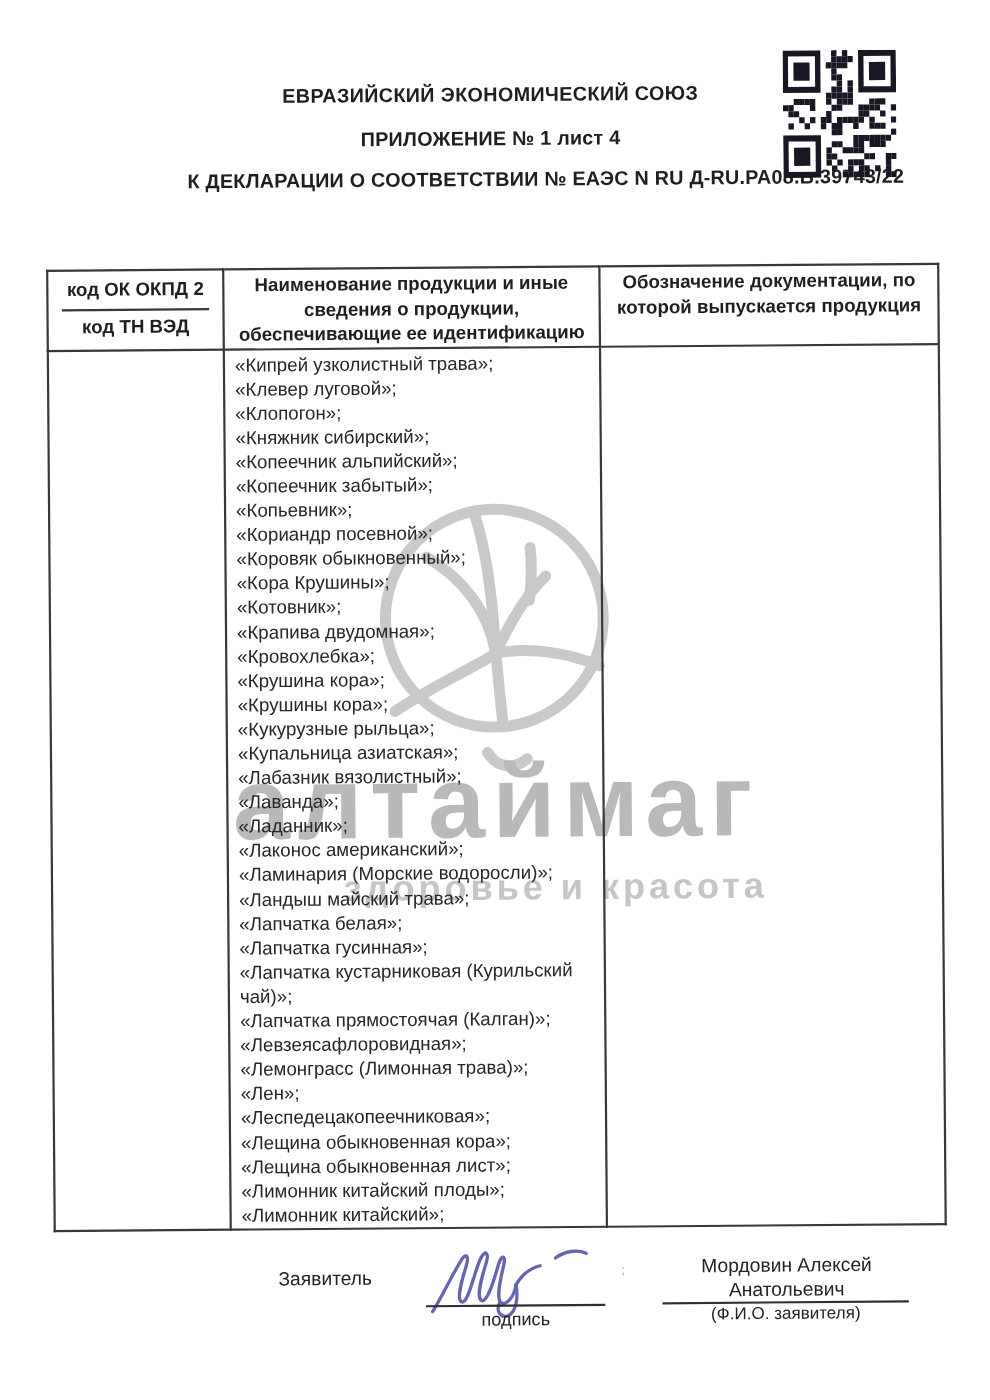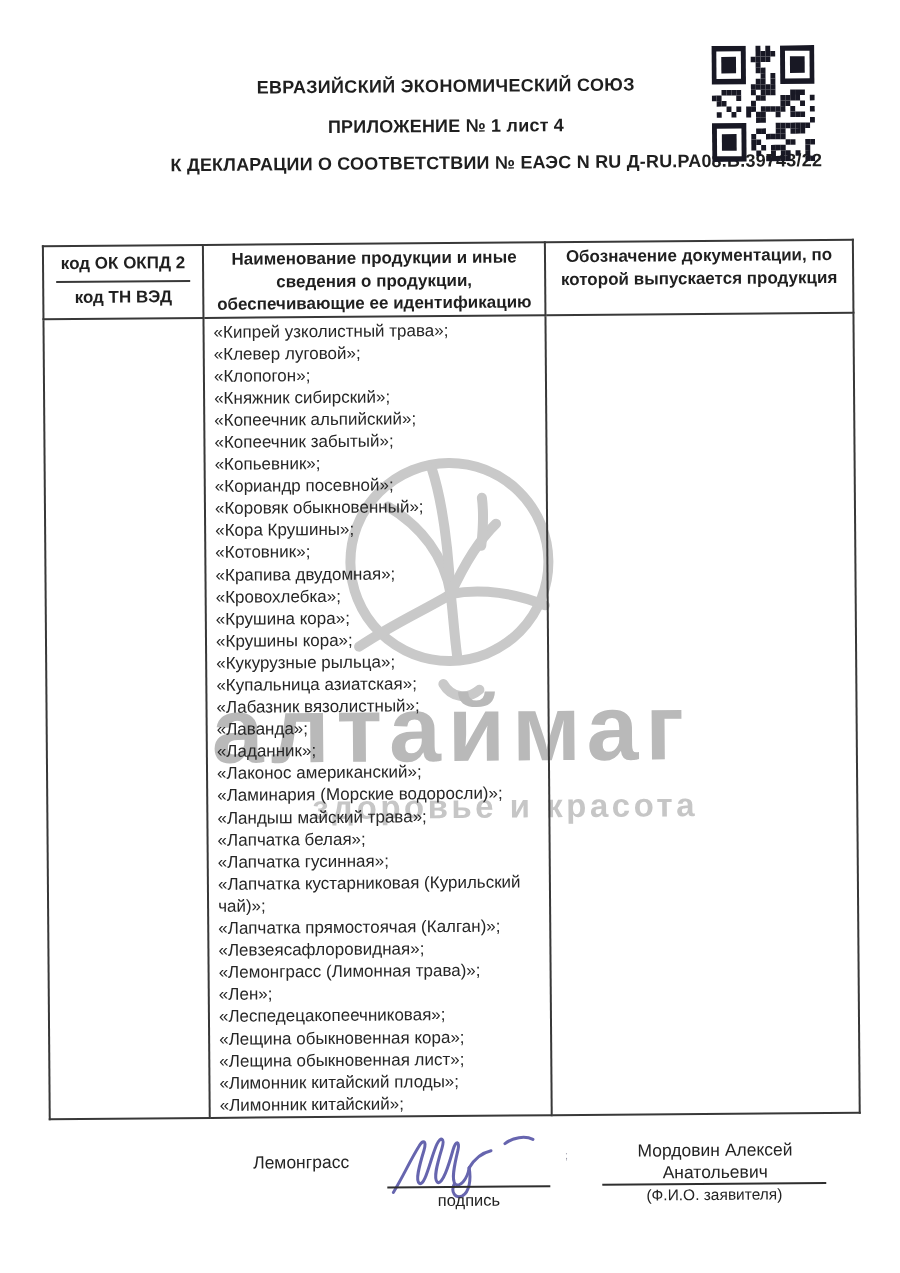--- a/index.html
+++ b/index.html
@@ -270,21 +270,21 @@
 «Лещина обыкновенная кора»;
 «Лещина обыкновенная лист»;
 «Лимонник китайский плоды»;
 «Лимонник китайский»;</div>
         </td>
         <td class="bodycell"></td>
       </tr>
     </tbody>
   </table>
 
-  <div class="f-label">Лемонграсс</div>
+  <div class="f-label">Заявитель</div>
 
   <svg class="sig-svg" width="180" height="78" viewBox="0 0 180 78">
     <g stroke="#5a58a8" stroke-width="3" fill="none" stroke-linecap="round" stroke-linejoin="round" opacity="0.92">
       <path d="M 14 64 C 24 48 30 34 40 18 C 44 11 48 12 45 22 C 40 38 36 52 40 55 C 46 59 52 28 58 16 C 62 8 66 10 63 20 C 58 36 54 50 58 54 C 63 58 70 36 74 22 C 77 12 81 13 79 22 C 75 38 72 52 76 56 C 80 60 88 52 90 40"></path>
       <path d="M 90 40 C 92 52 90 64 83 68 C 76 71 71 64 75 56"></path>
       <path d="M 90 40 C 96 30 103 25 112 23"></path>
       <path d="M 126 16 C 134 10 146 8 154 12"></path>
     </g>
   </svg>
   <div class="sigline"></div>

